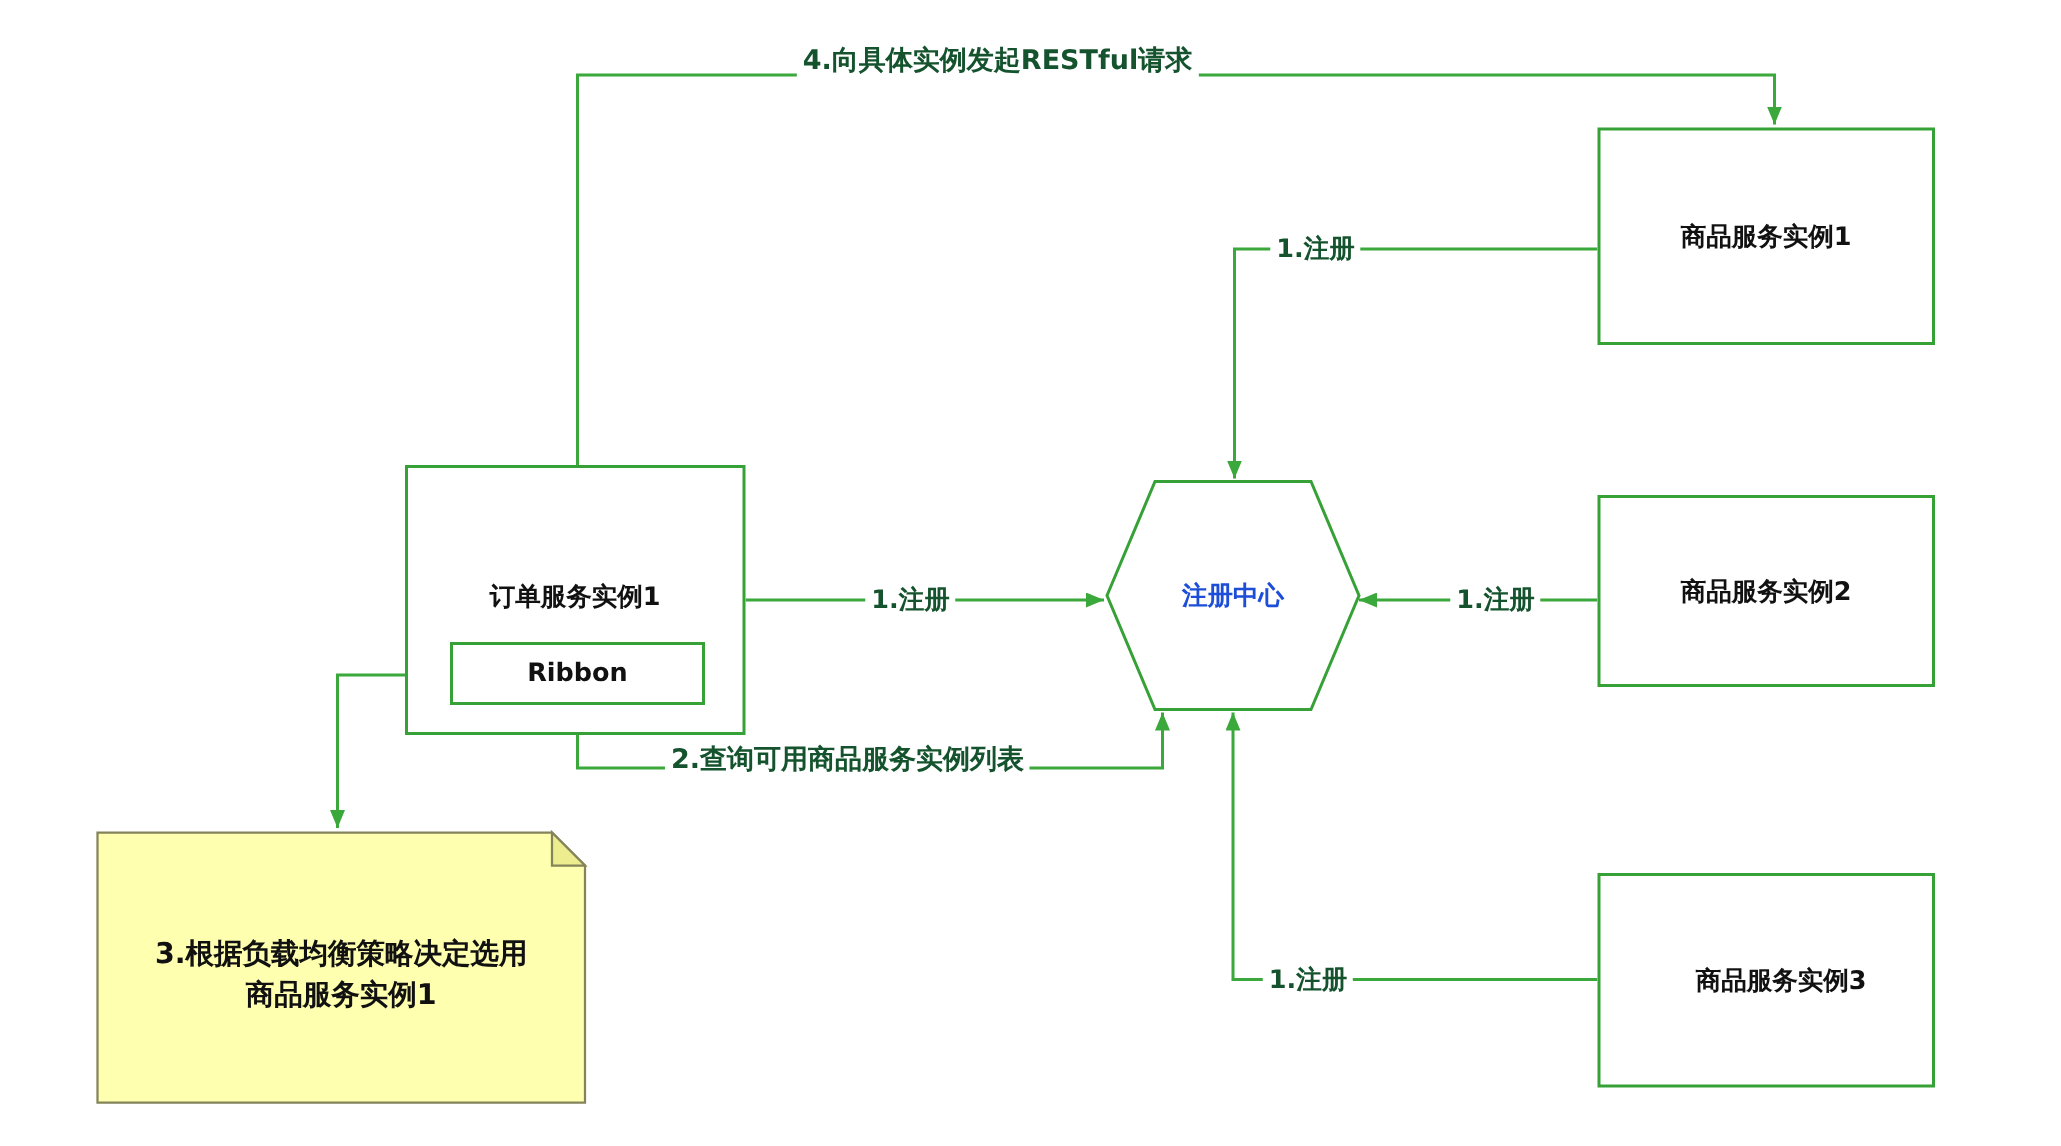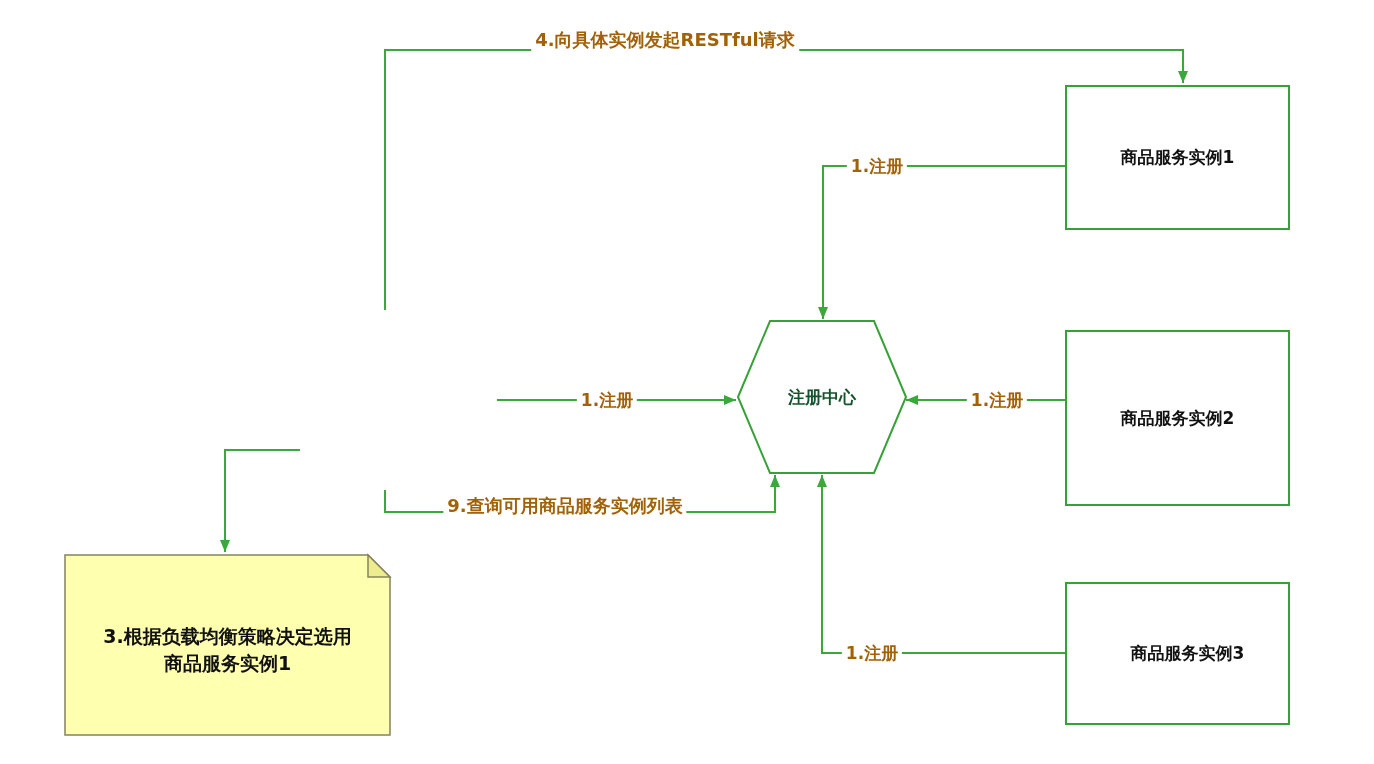--- a/index.html
+++ b/index.html
@@ -20,46 +20,46 @@
   }
   .node {
     position: absolute;
     background: #ffffff;
     border: 2px solid #36a136;
     display: flex; align-items: center; justify-content: center;
     font-weight: bold; font-size: 17px; color: #111111;
     text-align: center;
   }
   #node-product1 { left: 1065px; top: 85px;  width: 225px; height: 145px; }
-  #node-product2 { left: 1065px; top: 330px; width: 225px; height: 176px; }
+  #node-product2 { left: 1065px; top: 330px; width: 225px; height: 128px; }
   #node-product3 { left: 1065px; top: 582px; width: 225px; height: 143px; padding-left: 20px; }
   #node-order    { left: 270px;  top: 310px; width: 227px; height: 180px; }
   #node-order .order-label {
     position: absolute; left: 0; top: 74px; width: 100%;
     text-align: center; font-weight: bold; font-size: 17px; color: #111111;
   }
   #node-ribbon {
     position: absolute; left: 28px; top: 116px;
     width: 170px; height: 42px;
     background: #ffffff; border: 2px solid #36a136;
     display: flex; align-items: center; justify-content: center;
     font-weight: bold; font-size: 17px; color: #111111;
   }
   .hex-label {
     position: absolute; left: 822px; top: 397px;
     transform: translate(-50%, -50%);
-    font-weight: bold; font-size: 17px; color: #14532d;
+    font-weight: bold; font-size: 17px; color: #1d4ed8;
     white-space: nowrap;
   }
   .edge-label {
     position: absolute;
     transform: translate(-50%, -50%);
     background: #ffffff;
     padding: 1px 4px;
-    font-weight: bold; font-size: 17px; color: #a16207;
+    font-weight: bold; font-size: 17px; color: #14532d;
     white-space: nowrap;
   }
   #lbl-restful   { left: 665px;  top: 40px; font-size: 18px; }
   #lbl-reg1      { left: 877px;  top: 166px; }
   #lbl-reg-order { left: 607px;  top: 400px; }
   #lbl-reg2      { left: 997px;  top: 400px; }
   #lbl-reg3      { left: 872px;  top: 653px; }
   #lbl-query     { left: 565px;  top: 506px; font-size: 18px; }
   .note-text {
     position: absolute; left: 65px; top: 555px;
@@ -109,27 +109,33 @@
   </div>
 
   <div class="node" id="node-product2">
     <span>商品服务实例2</span>
   </div>
 
   <div class="node" id="node-product3">
     <span>商品服务实例3</span>
   </div>
 
+  <div class="node" id="node-order">
+    <div class="order-label">订单服务实例1</div>
+    <div id="node-ribbon">
+      <span>Ribbon</span>
+    </div>
+  </div>
 
   <div class="hex-label">注册中心</div>
 
   <div class="edge-label" id="lbl-restful">4.向具体实例发起RESTful请求</div>
   <div class="edge-label" id="lbl-reg1">1.注册</div>
   <div class="edge-label" id="lbl-reg-order">1.注册</div>
   <div class="edge-label" id="lbl-reg2">1.注册</div>
   <div class="edge-label" id="lbl-reg3">1.注册</div>
-  <div class="edge-label" id="lbl-query">9.查询可用商品服务实例列表</div>
+  <div class="edge-label" id="lbl-query">2.查询可用商品服务实例列表</div>
 
   <div class="note-text">
     <span>3.根据负载均衡策略决定选用商品服务实例1</span>
   </div>
 
 </div>
 
 </body></html>

